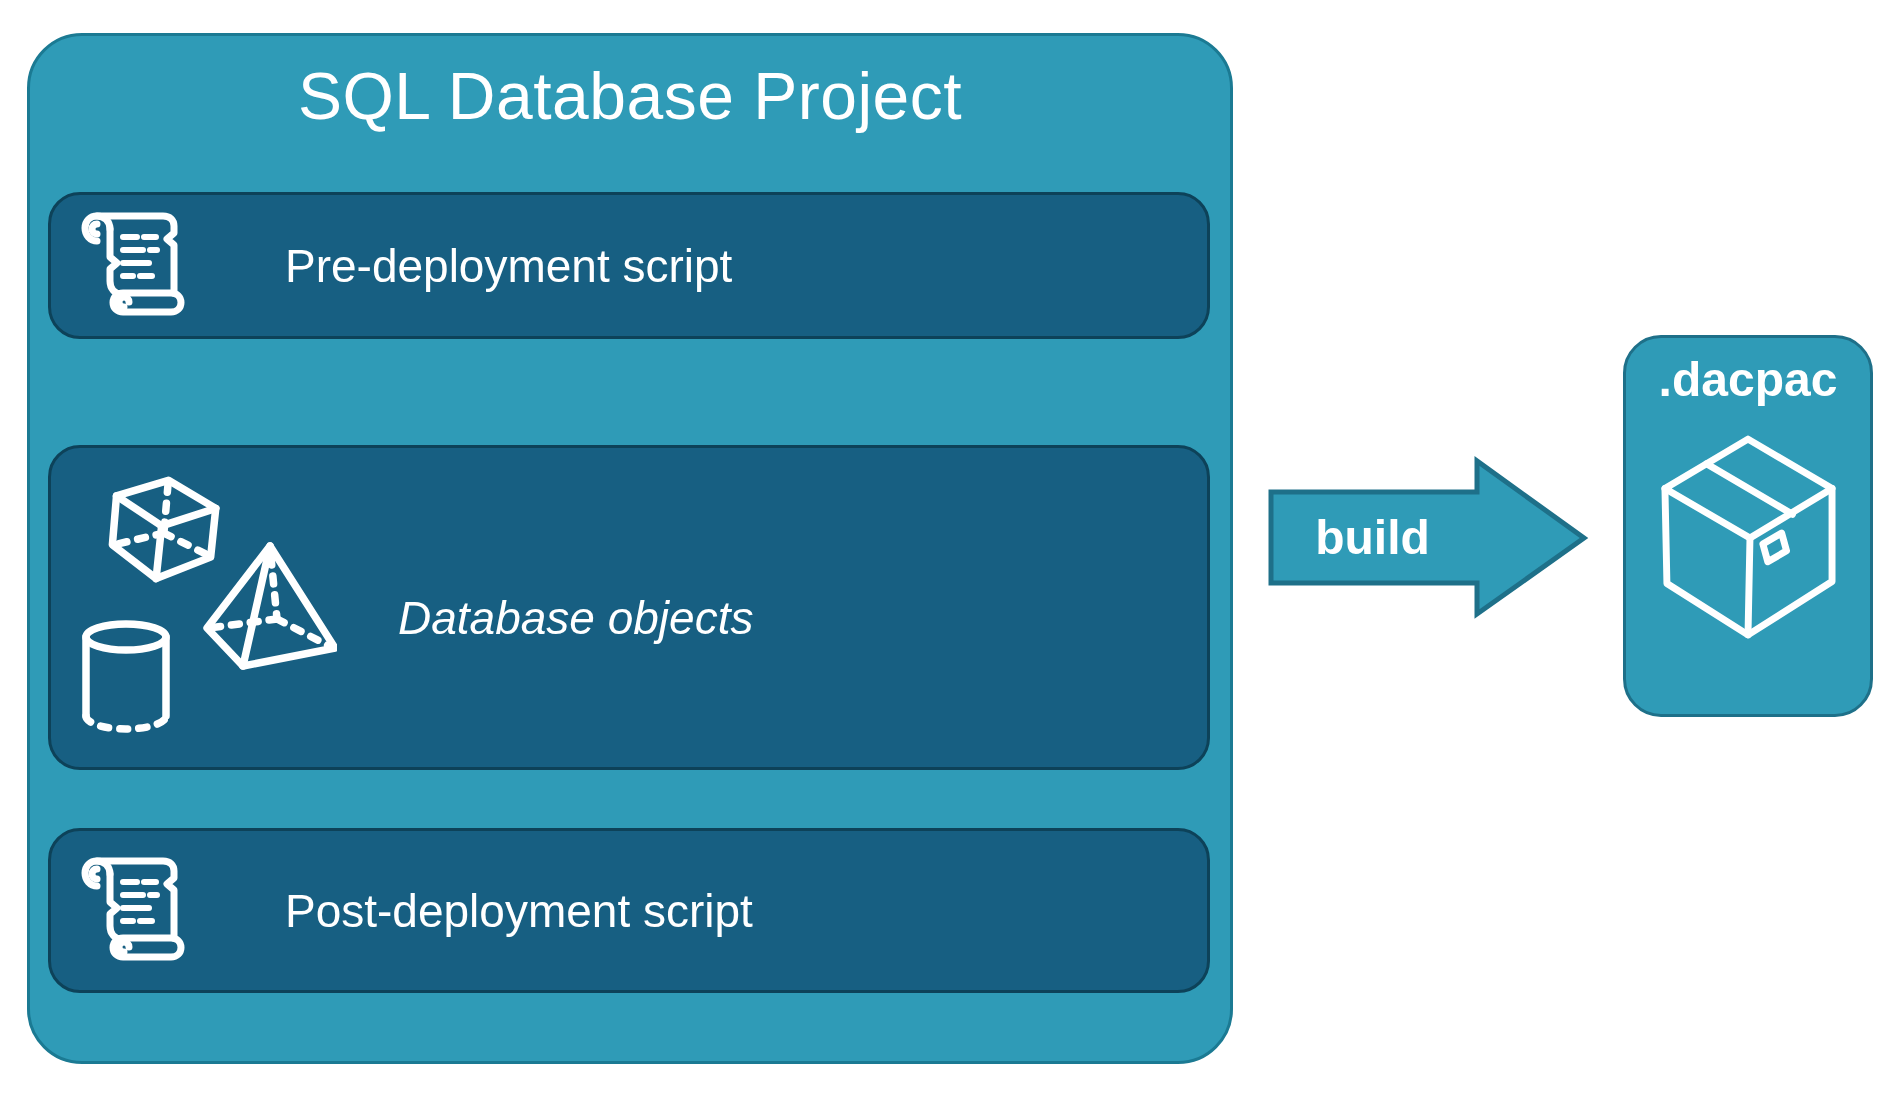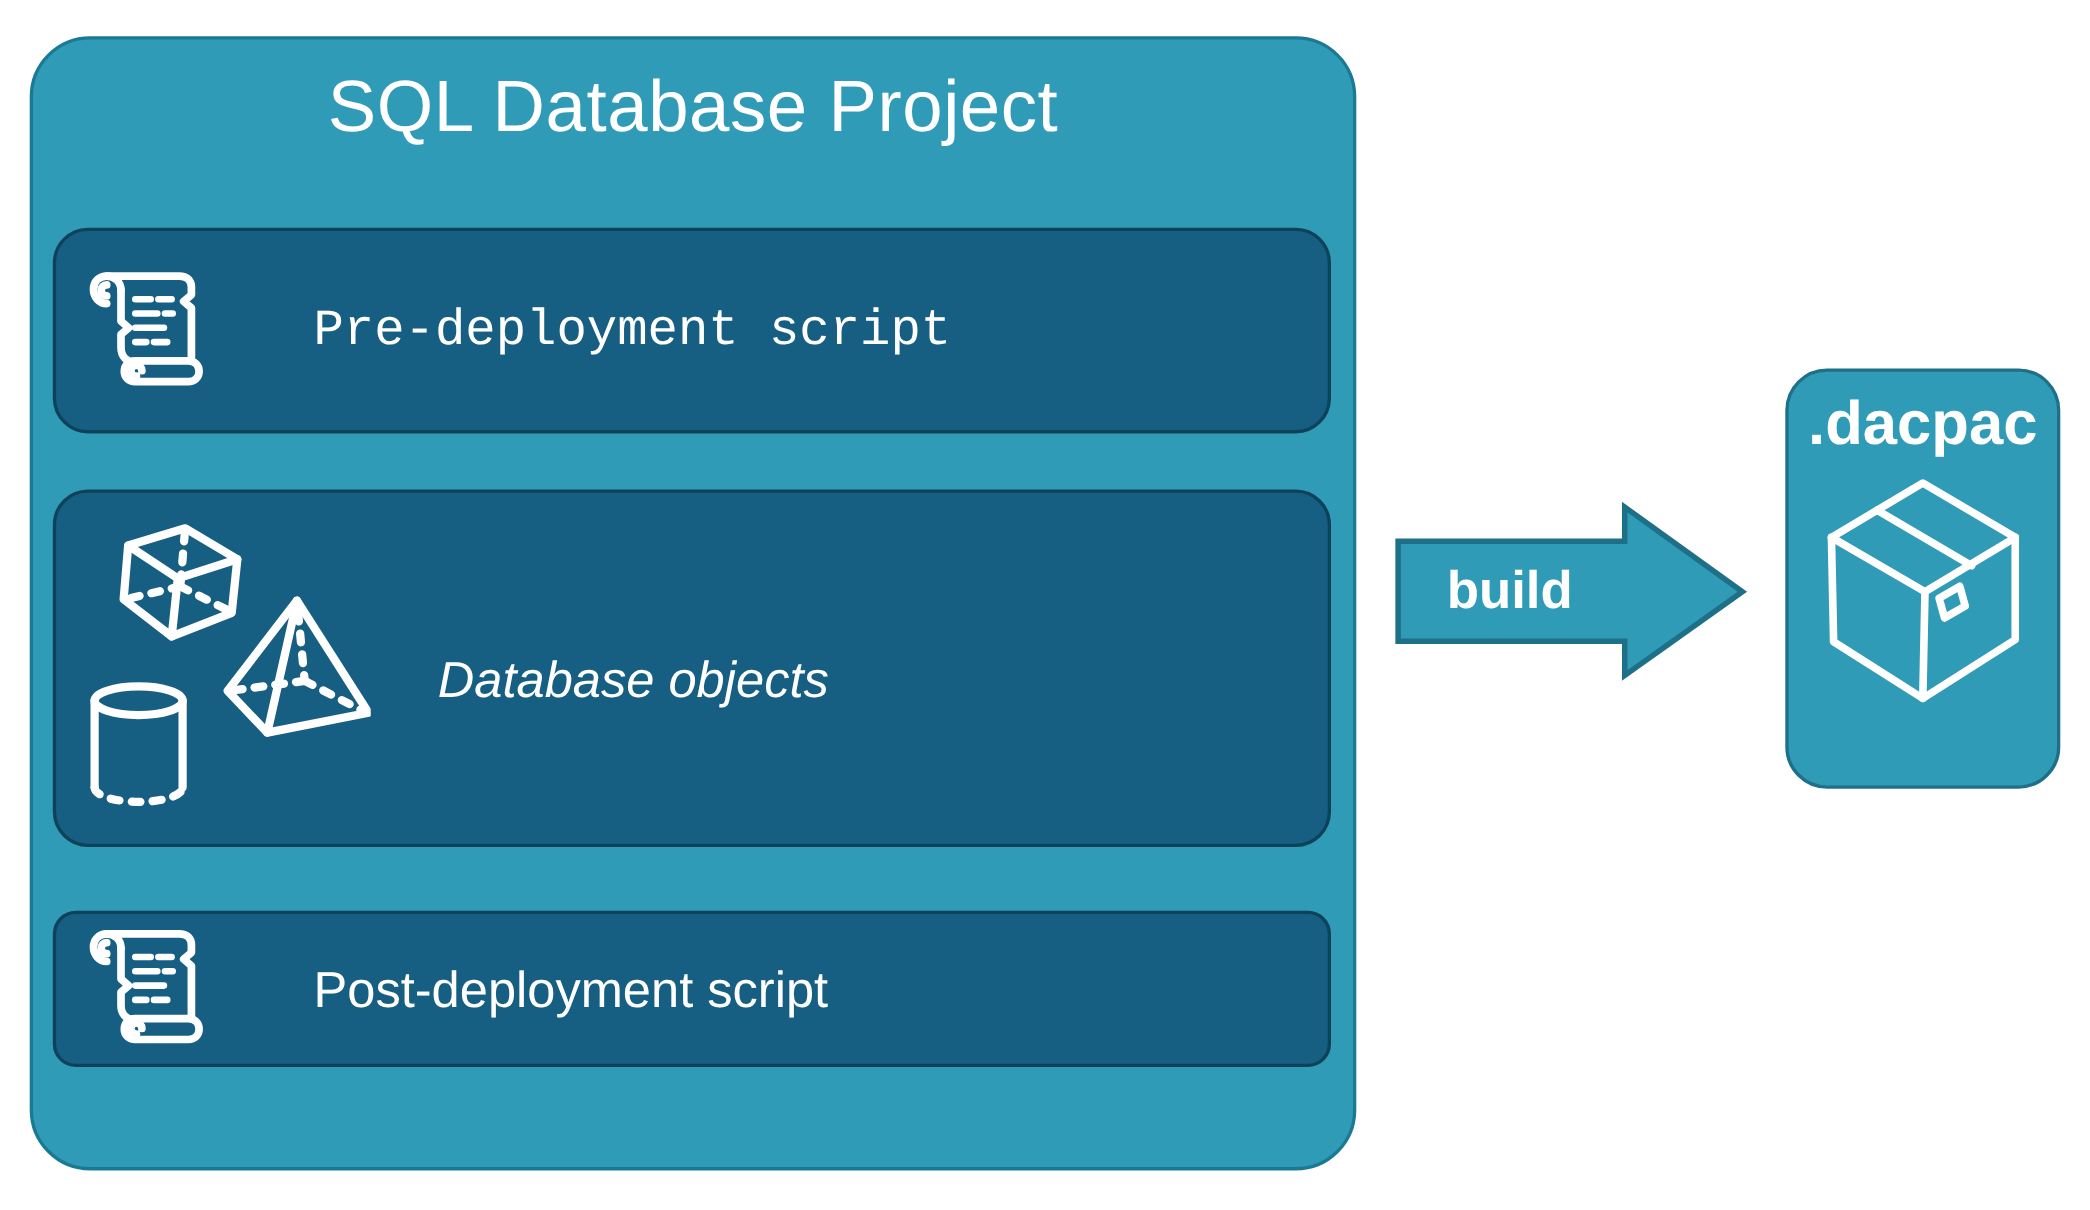--- a/index.html
+++ b/index.html
@@ -35,23 +35,23 @@
 
   
   .panel {
     position: absolute;
     left: 18px;
     width: 1162px;
     background: var(--panel);
     border: 3px solid var(--panelBorder);
     border-radius: 32px;
   }
-  .panel-pre      { top: 171px; height: 187px; font-family: Liberation Mono, monospace; }
+  .panel-pre      { top: 156px; height: 147px; }
   .panel-objects  { top: 409px; height: 325px; font-style: italic; }
-  .panel-post     { top: 792px; height: 142px; border-radius: 21px; }
+  .panel-post     { top: 792px; height: 165px; }
 
   .panel-label {
     position: absolute;
     left: 234px; top: 50%;
     transform: translateY(-50%);
     font-size: 46px;
     color: var(--text);
     white-space: nowrap;
   }
   .objects-text {
@@ -114,21 +114,21 @@
     left: 1623px; top: 335px;
     width: 250px; height: 382px;
     background: var(--teal);
     border: 3px solid var(--shapeBorder);
     border-radius: 38px;
   }
   .dacpac-label {
     position: absolute;
     left: 0; right: 0; top: 14px;
     text-align: center;
-    font-size: 56px; font-weight: 700;
+    font-size: 48px; font-weight: 700;
     color: var(--text);
   }
   .package-icon {
     position: absolute;
     left: 34px; top: 97px;
     width: 176px; height: 204px;
   }
   .package-icon * { stroke-width: 7; }
 </style>
 </head>

